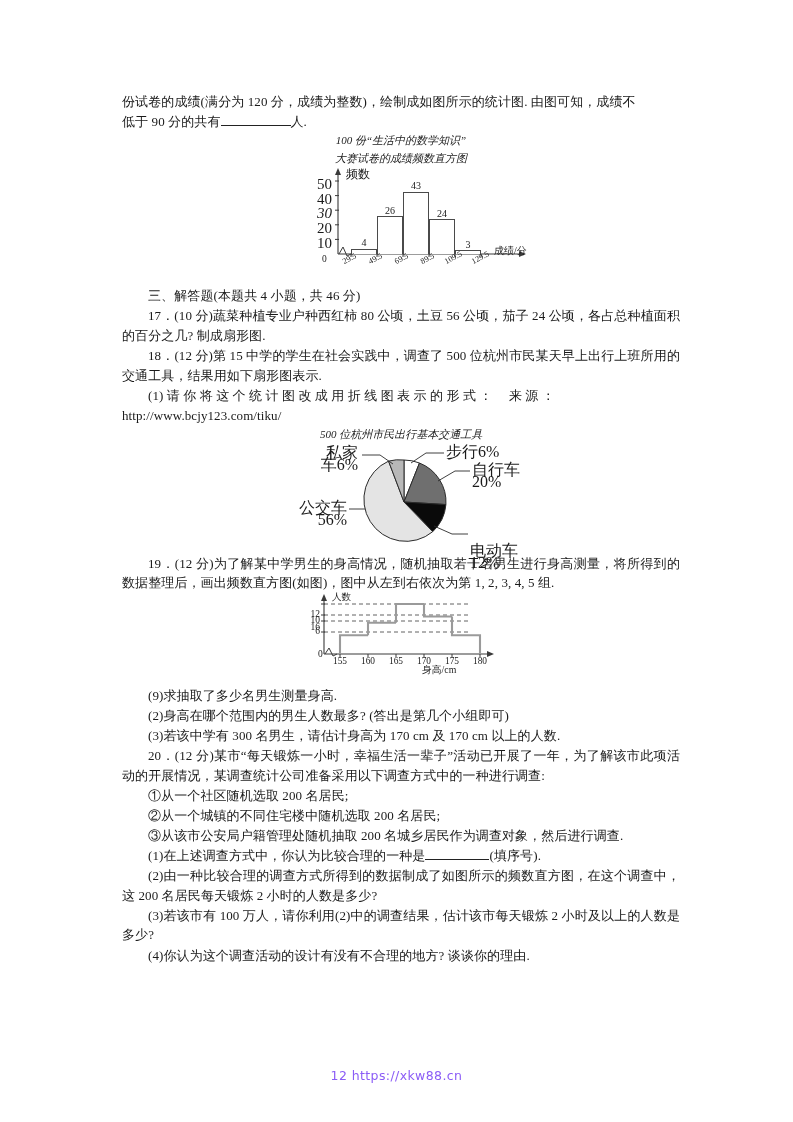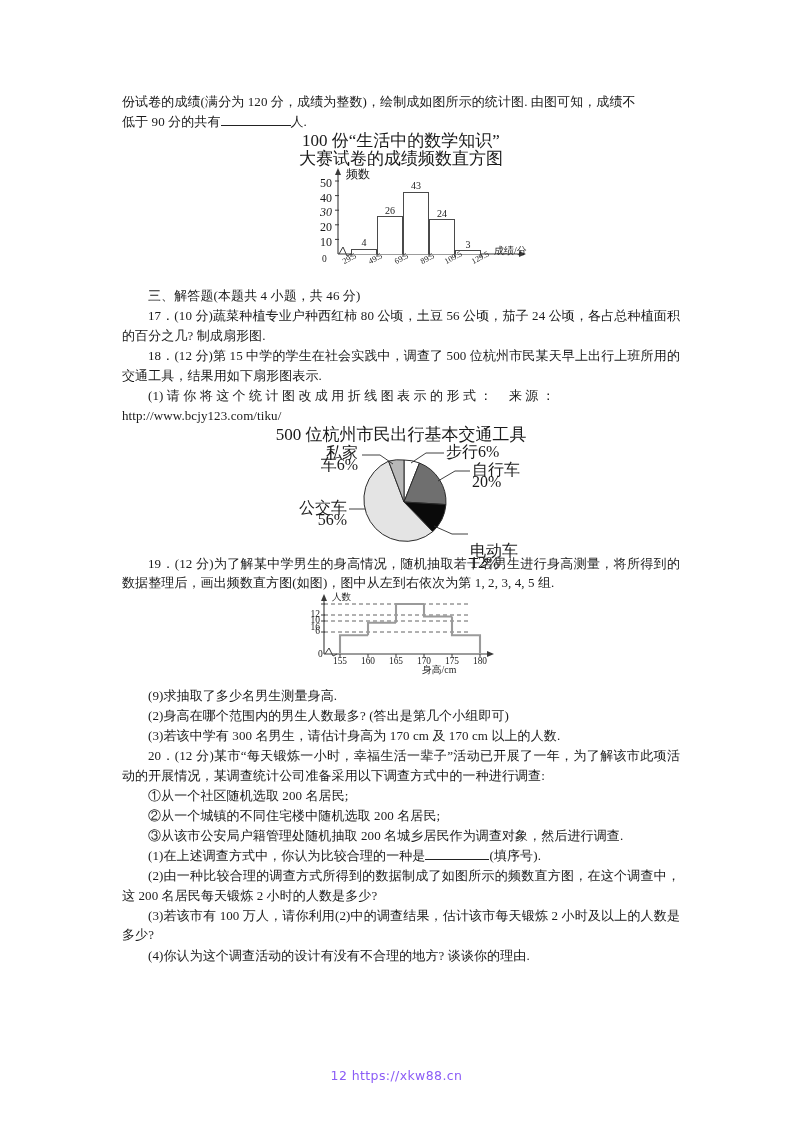--- a/index.html
+++ b/index.html
@@ -45,22 +45,23 @@
   .u70 { width: 70px; }
   .u64 { width: 64px; }
 
   
   .figure {
     position: relative;
     width: 100%;
   }
   .fig-title {
     text-align: center;
-    font-size: 17px;
+    font-size: 11px;
     line-height: 17.6px;
+    font-style: italic;
   }
   .fig-title .t-line { display:block; }
 
   
   .chart1-wrap {
     position: relative;
     height: 118px;
     margin-top: 1px;
   }
   .chart1 {
@@ -79,21 +80,21 @@
   }
   .c1-axis-x-label {
     position: absolute;
     font-size: 10px;
     left: 196px;
     top: 76px;
     white-space: nowrap;
   }
   .c1-ytick {
     position: absolute;
-    font-size: 12px;
+    font-size: 15px;
     width: 22px;
     text-align: right;
     left: 12px;
   }
   .c1-bar {
     position: absolute;
     border: 1px solid #4a4a4a;
     border-bottom: none;
     background: #ffffff;
     box-sizing: border-box;

